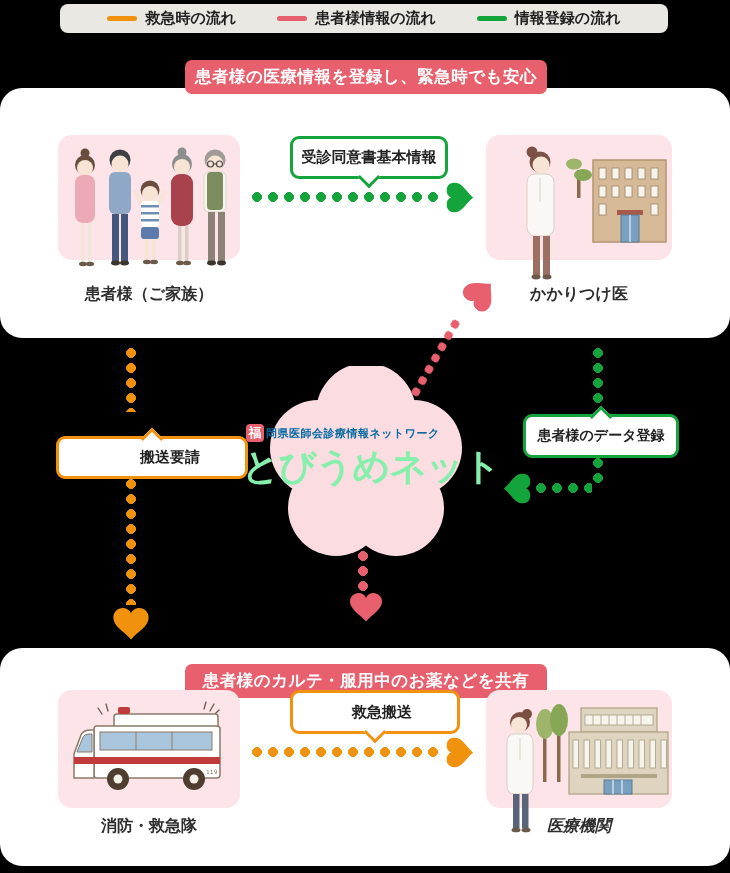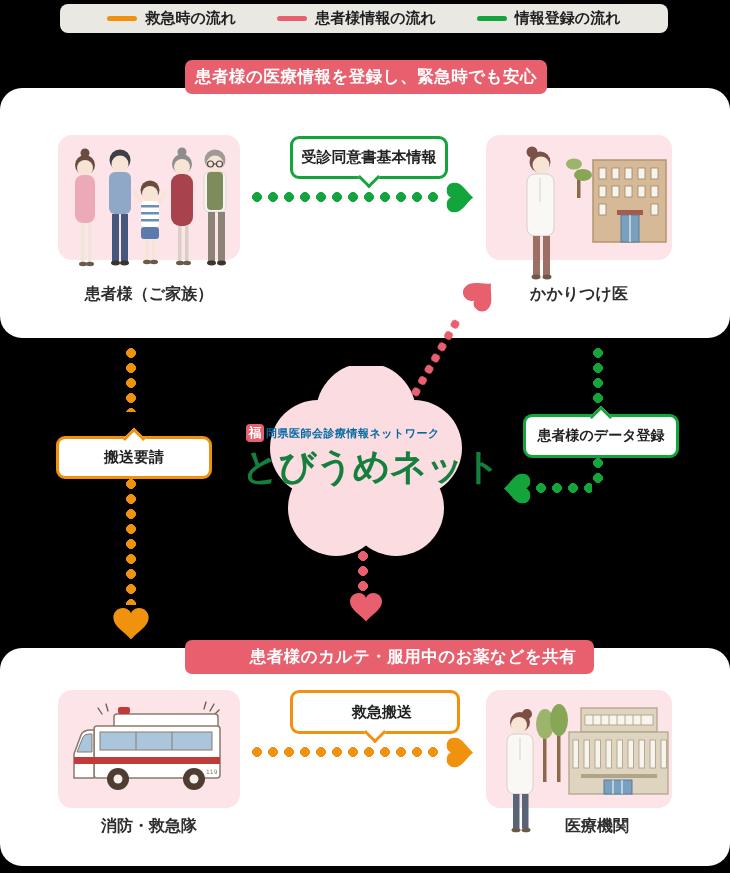--- a/index.html
+++ b/index.html
@@ -22,21 +22,21 @@
   .legend-line{width:30px;height:5.5px;border-radius:3px;}
   .legend-line.c-orange{background:#f0920e}
   .legend-line.c-green{background:#14a43c}
   .legend-line.c-pink{background:#e8606d}
 
   
   .banner{position:absolute;left:185px;width:362px;height:34px;background:#e8606d;border-radius:7px;
     color:#fff;font-weight:bold;font-size:16.5px;display:flex;align-items:center;justify-content:center;
     letter-spacing:.5px;}
   #banner-top{top:60px;}
-  #banner-bottom{top:640px;padding-left:47px;}
+  #banner-bottom{top:664px;}
 
   
   .pinkbox{position:absolute;background:#fce4e8;border-radius:14px;}
 
   
   .node-label{position:absolute;text-align:center;font-size:16px;font-weight:bold;color:#2e2e2e;}
 
   
   .bubble{position:absolute;background:#fff;border-radius:9px;display:flex;align-items:center;
     justify-content:center;font-weight:bold;font-size:15px;color:#222;}
@@ -60,21 +60,21 @@
     background-size:13px 10px;transform-origin:left center;}
 
   .heart{position:absolute;}
   .heart svg{display:block;width:100%;height:100%;}
 
   
   #logo-subtitle{position:absolute;left:246px;top:424px;display:flex;align-items:center;gap:2px;}
   #logo-mark{width:18px;height:18px;background:#e8606d;border-radius:4px;color:#fff;font-size:13px;
     font-weight:bold;display:flex;align-items:center;justify-content:center;}
   #logo-subtitle-text{color:#0369a1;font-size:11px;font-weight:bold;letter-spacing:.5px;}
-  #logo-main{position:absolute;left:242px;top:442px;color:#15803d;font-size:37px;font-weight:bold;
+  #logo-main{position:absolute;left:242px;top:442px;color:#86efac;font-size:37px;font-weight:bold;
     letter-spacing:-1px;white-space:nowrap;}
 </style>
 </head>
 <body>
 
 <div class="panel" id="top-panel"></div>
 <div class="panel" id="bottom-panel"></div>
 
 <div class="legend">
   <div class="legend-item">
@@ -191,21 +191,21 @@
   <span class="notch bottom"></span>
 </div>
 <div class="hdots" style="left:250px;top:192px;width:192px;--dc:#14a43c;"></div>
 <div class="heart" style="left:445px;top:184px;width:30px;height:27px;transform:rotate(-90deg);">
   <svg viewBox="0 0 32 29">
       <path fill="#14a43c" d="M16 28.6C10.2 21.3 0 16.9 0 8.6 0 3.85 3.85 0 8.6 0 11.9 0 14.8 1.9 16 4.7 17.2 1.9 20.1 0 23.4 0 28.15 0 32 3.85 32 8.6 32 16.9 21.8 21.3 16 28.6Z"></path>
     </svg>
 </div>
 
 <div class="vdots" style="left:126px;top:346px;height:66px;--dc:#f0920e;"></div>
-<div class="bubble b-orange" style="left:56px;top:436px;width:150px;height:37px;">
+<div class="bubble b-orange" style="left:56px;top:436px;width:150px;height:37px;padding-left:36px;">
   <span>搬送要請</span>
   <span class="notch top"></span>
 </div>
 <div class="vdots" style="left:126px;top:477px;height:128px;--dc:#f0920e;"></div>
 <div class="heart" style="left:113px;top:608px;width:36px;height:32px;">
   <svg viewBox="0 0 32 29">
       <path fill="#f0920e" d="M16 28.6C10.2 21.3 0 16.9 0 8.6 0 3.85 3.85 0 8.6 0 11.9 0 14.8 1.9 16 4.7 17.2 1.9 20.1 0 23.4 0 28.15 0 32 3.85 32 8.6 32 16.9 21.8 21.3 16 28.6Z"></path>
     </svg>
 </div>
 
@@ -314,21 +314,21 @@
       <rect x="142" y="48" width="5.5" height="28"></rect>
     <rect x="153" y="48" width="5.5" height="28"></rect>
       <rect x="164" y="48" width="5.5" height="28"></rect>
       <rect x="175" y="48" width="5.5" height="28"></rect>
   </g>
   <rect x="95" y="82" width="76" height="4" fill="#b1a588"></rect>
   <rect x="118" y="88" width="28" height="14" fill="#7aa0c0" stroke="#5a7a9a" stroke-width="1"></rect>
   <line x1="127" y1="88" x2="127" y2="102" stroke="#ffffff" stroke-width="1"></line>
   <line x1="136" y1="88" x2="136" y2="102" stroke="#ffffff" stroke-width="1"></line>
 </svg>
-<div class="node-label" style="left:504px;top:816px;width:186px;">医療機関</div>
+<div class="node-label" style="left:486px;top:816px;width:186px;font-style:italic;">医療機関</div>
 
 <div class="bubble b-orange" style="left:290px;top:690px;width:150px;height:38px;padding-left:14px;">
   <span>救急搬送</span>
   <span class="notch bottom"></span>
 </div>
 <div class="hdots" style="left:250px;top:747px;width:192px;--dc:#f0920e;"></div>
 <div class="heart" style="left:445px;top:739px;width:30px;height:27px;transform:rotate(-90deg);">
   <svg viewBox="0 0 32 29">
       <path fill="#f0920e" d="M16 28.6C10.2 21.3 0 16.9 0 8.6 0 3.85 3.85 0 8.6 0 11.9 0 14.8 1.9 16 4.7 17.2 1.9 20.1 0 23.4 0 28.15 0 32 3.85 32 8.6 32 16.9 21.8 21.3 16 28.6Z"></path>
     </svg>

